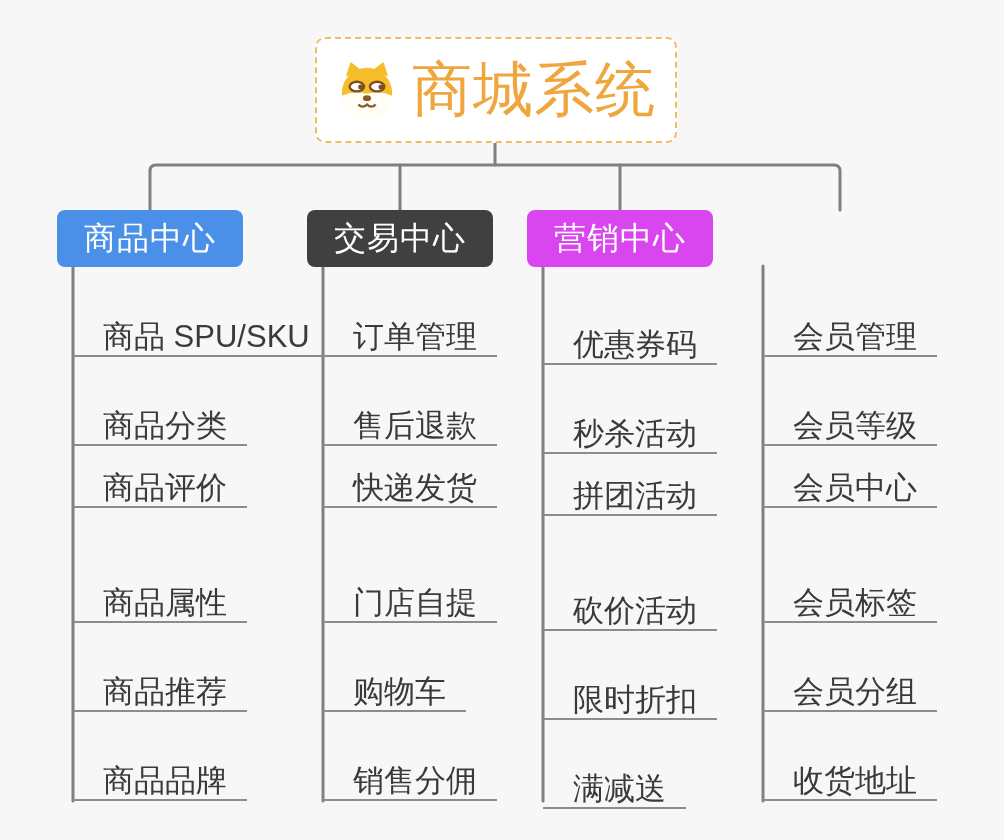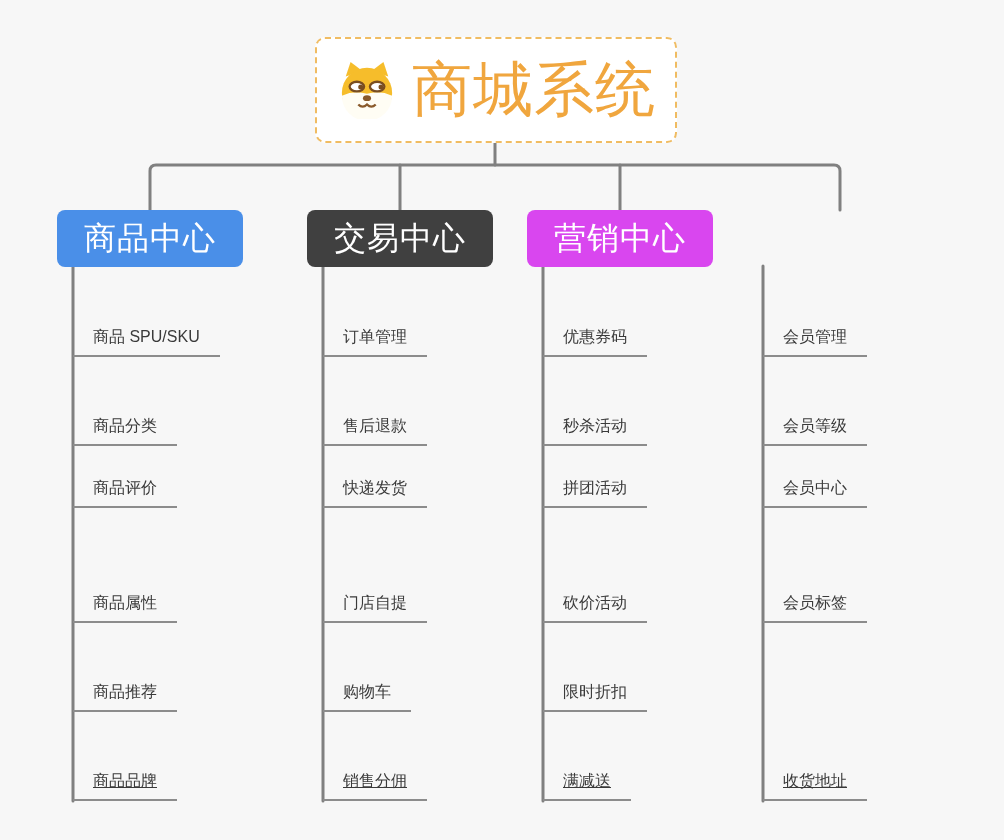--- a/index.html
+++ b/index.html
@@ -31,27 +31,27 @@
   }
   .b0{left:57px;background:#4a8fe8;}
   .b1{left:307px;background:#404040;}
   .b2{left:527px;background:#d946ef;}
   .b3{left:745px;background:#70c040;}
 
   
   .leaf{
     position:absolute;
     height:36px;line-height:36px;
-    padding:0 20px 0 20px;
+    padding:0 20px 0 30px;
     border-bottom:2px solid #8c8c8c;
-    color:#3a3a3a;font-size:16px;white-space:nowrap;
+    color:#3a3a3a;font-size:31px;white-space:nowrap;
   }
-  .c0{left:73px;} .c1{left:323px;} .c2{left:543px;} .c3{left:763px;}
+  .c0{left:73px;} .c1{left:323px;} .c2{left:543px;margin-top:8px;} .c3{left:763px;}
   .r0{top:319px;} .r1{top:408px;} .r2{top:470px;}
-  .r3{top:585px;} .r4{top:674px;} .r5{top:763px;text-decoration:underline;}
+  .r3{top:585px;} .r4{top:674px;} .r5{top:763px;}
 </style>
 </head>
 <body>
 
 <div class="canvas">
 
   <svg class="connectors" width="1004" height="840" viewBox="0 0 1004 840">
     <g stroke="#808080" stroke-width="3" fill="none" stroke-linecap="round">
 
       <path d="M495,143 L495,165"></path>
@@ -107,15 +107,16 @@
   <div class="leaf c2 r1">秒杀活动</div>
   <div class="leaf c2 r2">拼团活动</div>
   <div class="leaf c2 r3">砍价活动</div>
   <div class="leaf c2 r4">限时折扣</div>
   <div class="leaf c2 r5">满减送</div>
 
   <div class="leaf c3 r0">会员管理</div>
   <div class="leaf c3 r1">会员等级</div>
   <div class="leaf c3 r2">会员中心</div>
   <div class="leaf c3 r3">会员标签</div>
+  <div class="leaf c3 r4">会员分组</div>
   <div class="leaf c3 r5">收货地址</div>
 
 </div>
 
 </body></html>

